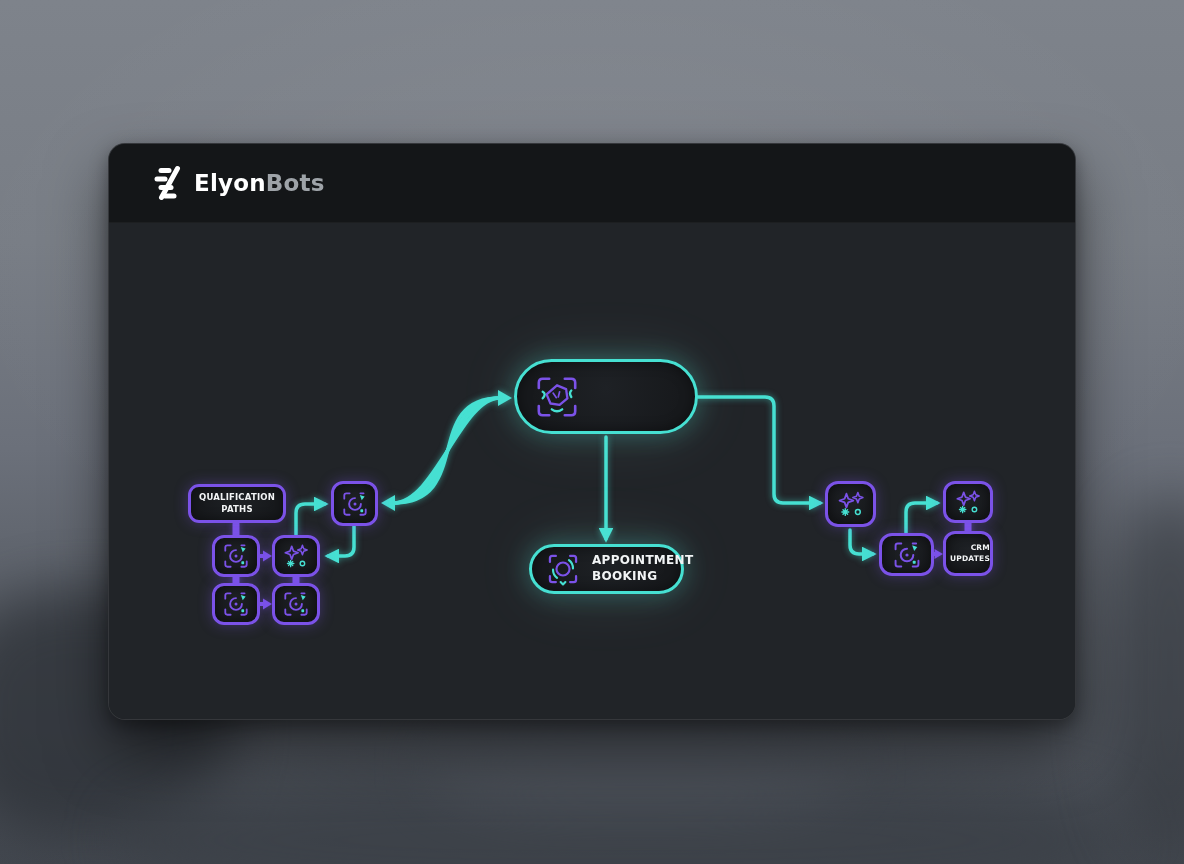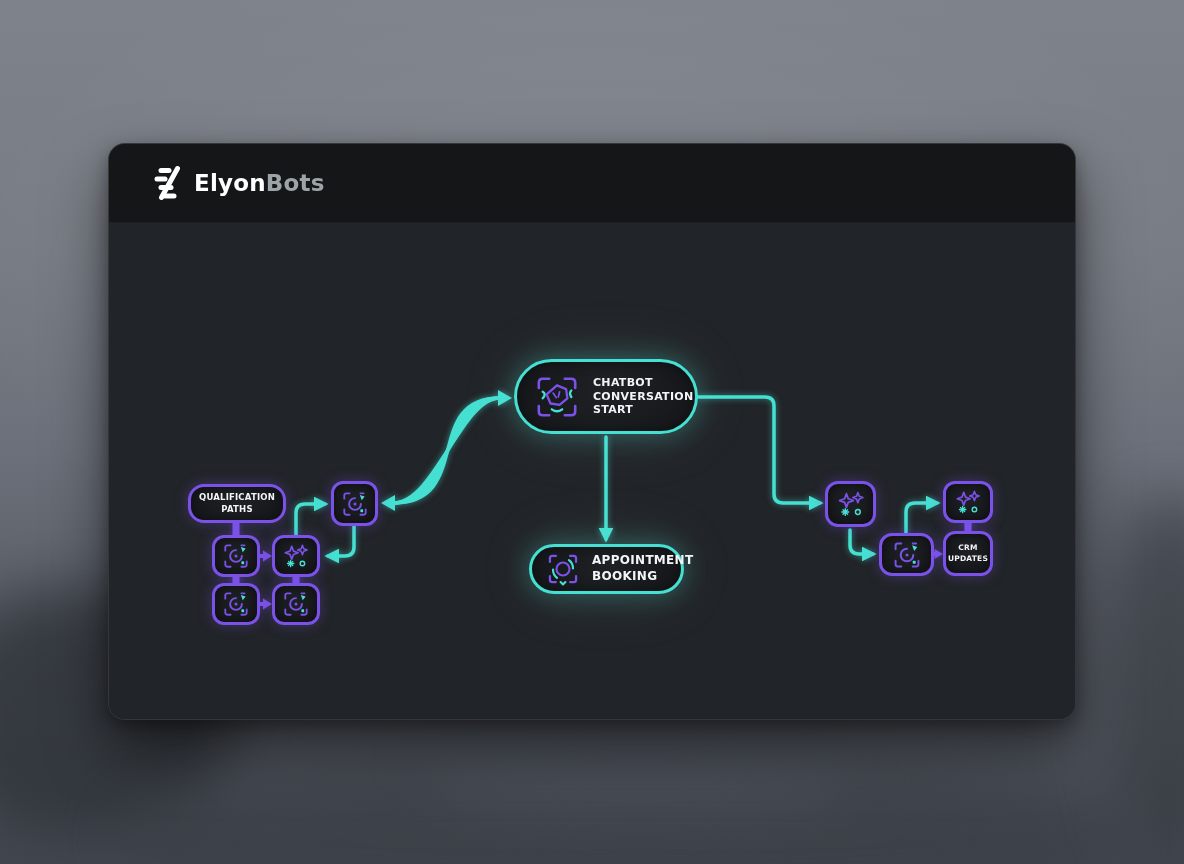--- a/index.html
+++ b/index.html
@@ -53,24 +53,24 @@
     box-shadow:0 0 26px rgba(70,224,210,0.33),0 0 66px rgba(205,255,250,0.10),
                inset 0 0 14px rgba(0,0,0,0.45)}
   .node .lbl{color:var(--text-color);font-weight:700;text-transform:uppercase}
   
   .n-chatbot{left:405px;top:136px;width:184px;height:75px;border-radius:38px;
     border-width:3.5px;justify-content:flex-start;padding-left:14px;gap:10px}
   .n-chatbot .lbl{font-size:11px;line-height:1.27;letter-spacing:.3px;width:100px}
   .n-appt{left:420px;top:321px;width:155px;height:50px;border-radius:25px;
     justify-content:flex-start;padding-left:12px;gap:10px}
   .n-appt .lbl{font-size:12px;line-height:1.3;letter-spacing:.3px;width:84px}
-  .n-qual{left:79px;top:261px;width:98px;height:39px;border-radius:16px}
+  .n-qual{left:79px;top:261px;width:98px;height:39px;border-radius:11px}
   .n-qual .lbl{font-size:8.5px;line-height:1.3;letter-spacing:.2px;text-align:center}
   .n-crm{left:834px;top:308px;width:50px;height:45px}
-  .n-crm .lbl{font-size:7.5px;line-height:1.35;letter-spacing:.2px;text-align:center}
+  .n-crm .lbl{font-size:7.5px;line-height:1.35;letter-spacing:.2px;text-align:right}
   .n-qs1{left:103px;top:312px;width:48px;height:42px}
   .n-qs2{left:163px;top:312px;width:48px;height:42px}
   .n-qs3{left:103px;top:360px;width:48px;height:42px}
   .n-qs4{left:163px;top:360px;width:48px;height:42px}
   .n-hub{left:222px;top:258px;width:47px;height:45px}
   .n-rhub{left:716px;top:258px;width:51px;height:46px;border-radius:13px}
   .n-rmid{left:770px;top:310px;width:55px;height:43px;border-radius:13px}
   .n-rtop{left:834px;top:258px;width:50px;height:42px}
   .icon{display:block}
   .ic52{width:52px;height:52px}.ic38{width:38px;height:38px}
@@ -177,21 +177,20 @@
           <polygon points="272,280 286,272 286,288" fill="#46E0D2" stroke="none"></polygon>
           <polygon points="403,175 389,167 389,183" fill="#46E0D2" stroke="none"></polygon>
         </g>
       </g>
     </svg>
 
     <div class="node cyan n-chatbot">
       <svg class="icon ic52">
           <use href="#i-bot"></use>
         </svg>
-      <span class="lbl">CHATBOT CONVERSATION START</span>
     </div>
 
     <div class="node cyan n-appt">
       <svg class="icon ic38">
           <use href="#i-sync"></use>
         </svg>
       <span class="lbl">APPOINTMENT BOOKING</span>
     </div>
 
     <div class="node n-qual">

